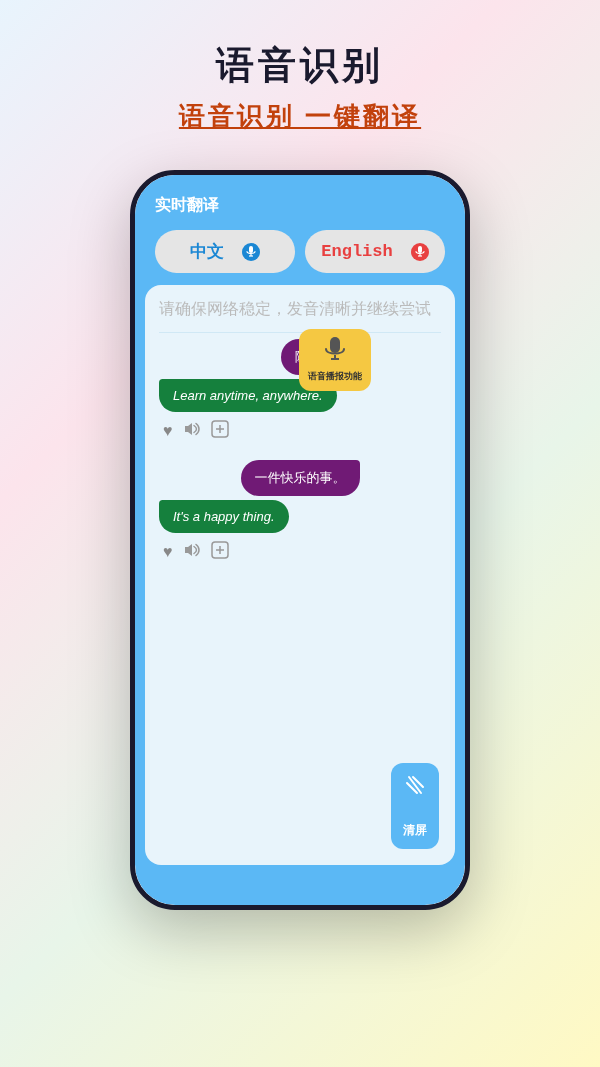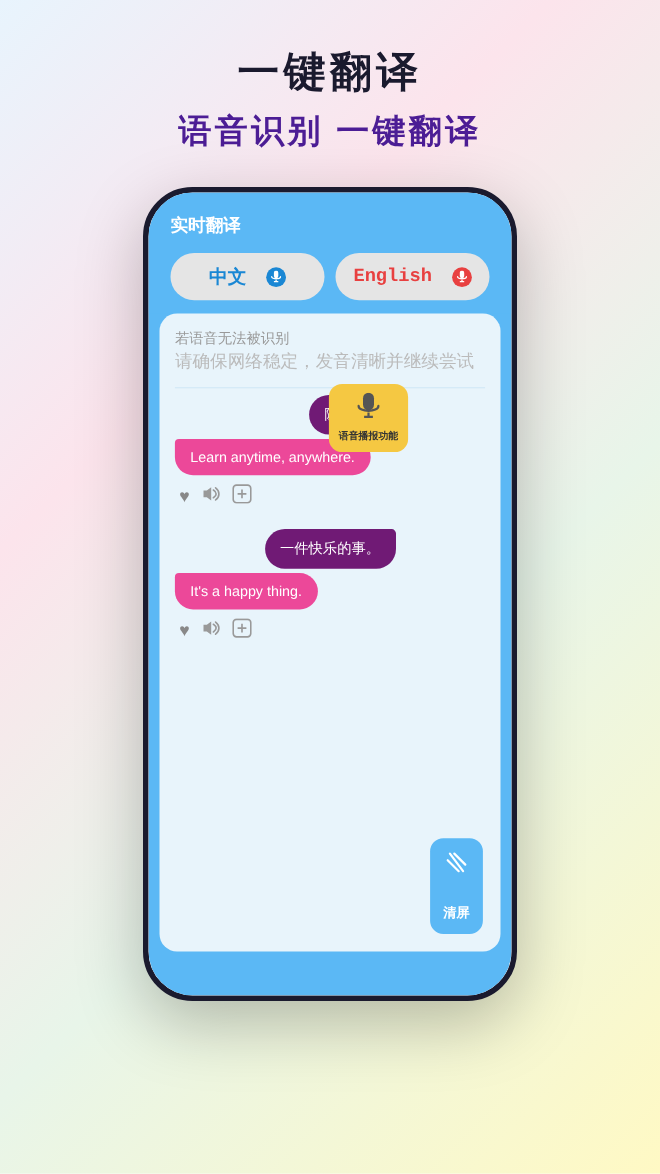--- a/index.html
+++ b/index.html
@@ -18,26 +18,27 @@
       padding: 40px 20px 20px;
     }
     .title-main {
       font-size: 38px;
       font-weight: 900;
       color: #1a1a2e;
       letter-spacing: 4px;
       display: block;
     }
     .title-sub {
-      font-size: 30px;
+      font-size: 26px;
       font-weight: 700;
-      color: #4c1d95;
+      color: #c2410c;
       letter-spacing: 3px;
       display: block;
       margin-top: 8px;
+      text-decoration: underline;
     }
 
     
     .phone-mockup {
       position: absolute;
       top: 170px;
       left: 50%;
       transform: translateX(-50%);
       width: 340px;
       height: 740px;
@@ -187,26 +188,27 @@
       font-size: 9px;
       color: #333;
       font-weight: 600;
       text-align: center;
       white-space: nowrap;
     }
 
     
     .bubble-left {
       align-self: flex-start;
-      background: #ec4899;
+      background: #15803d;
       color: #fff;
       border-radius: 4px 18px 18px 18px;
       padding: 9px 14px;
       font-size: 13px;
       max-width: 65%;
+      font-style: italic;
     }
 
     
     .action-row {
       display: flex;
       align-items: center;
       gap: 10px;
       padding: 4px 0 8px 4px;
     }
     .action-icon {
@@ -251,21 +253,21 @@
     .section-divider {
       height: 1px;
       background: #d0e8f5;
       margin: 6px 0;
     }
   </style>
 </head>
 <body>
 
 <div class="header-area">
-  <span class="title-main">一键翻译</span>
+  <span class="title-main">语音识别</span>
   <span class="title-sub">语音识别 一键翻译</span>
 </div>
 
 <div class="phone-mockup">
   <div class="phone-screen">
 
     <div class="app-top-bar">
       <div class="app-title-bar">
         <span class="app-title-text">实时翻译</span>
       </div>
@@ -292,21 +294,20 @@
               <line x1="3" y1="10" x2="7" y2="10" stroke="white" stroke-width="1.2"></line>
             </svg>
           </div>
         </div>
       </div>
     </div>
 
     <div class="main-content">
 
       <div class="error-section">
-        <div class="error-title">若语音无法被识别</div>
         <div class="error-subtitle">请确保网络稳定，发音清晰并继续尝试</div>
       </div>
 
       <div class="section-divider"></div>
 
       <div class="messages-area">
 
         <div class="msg-group">
           <div style="display:flex; justify-content:flex-end; position:relative; padding-right: 80px;">
             <div class="bubble-right">

